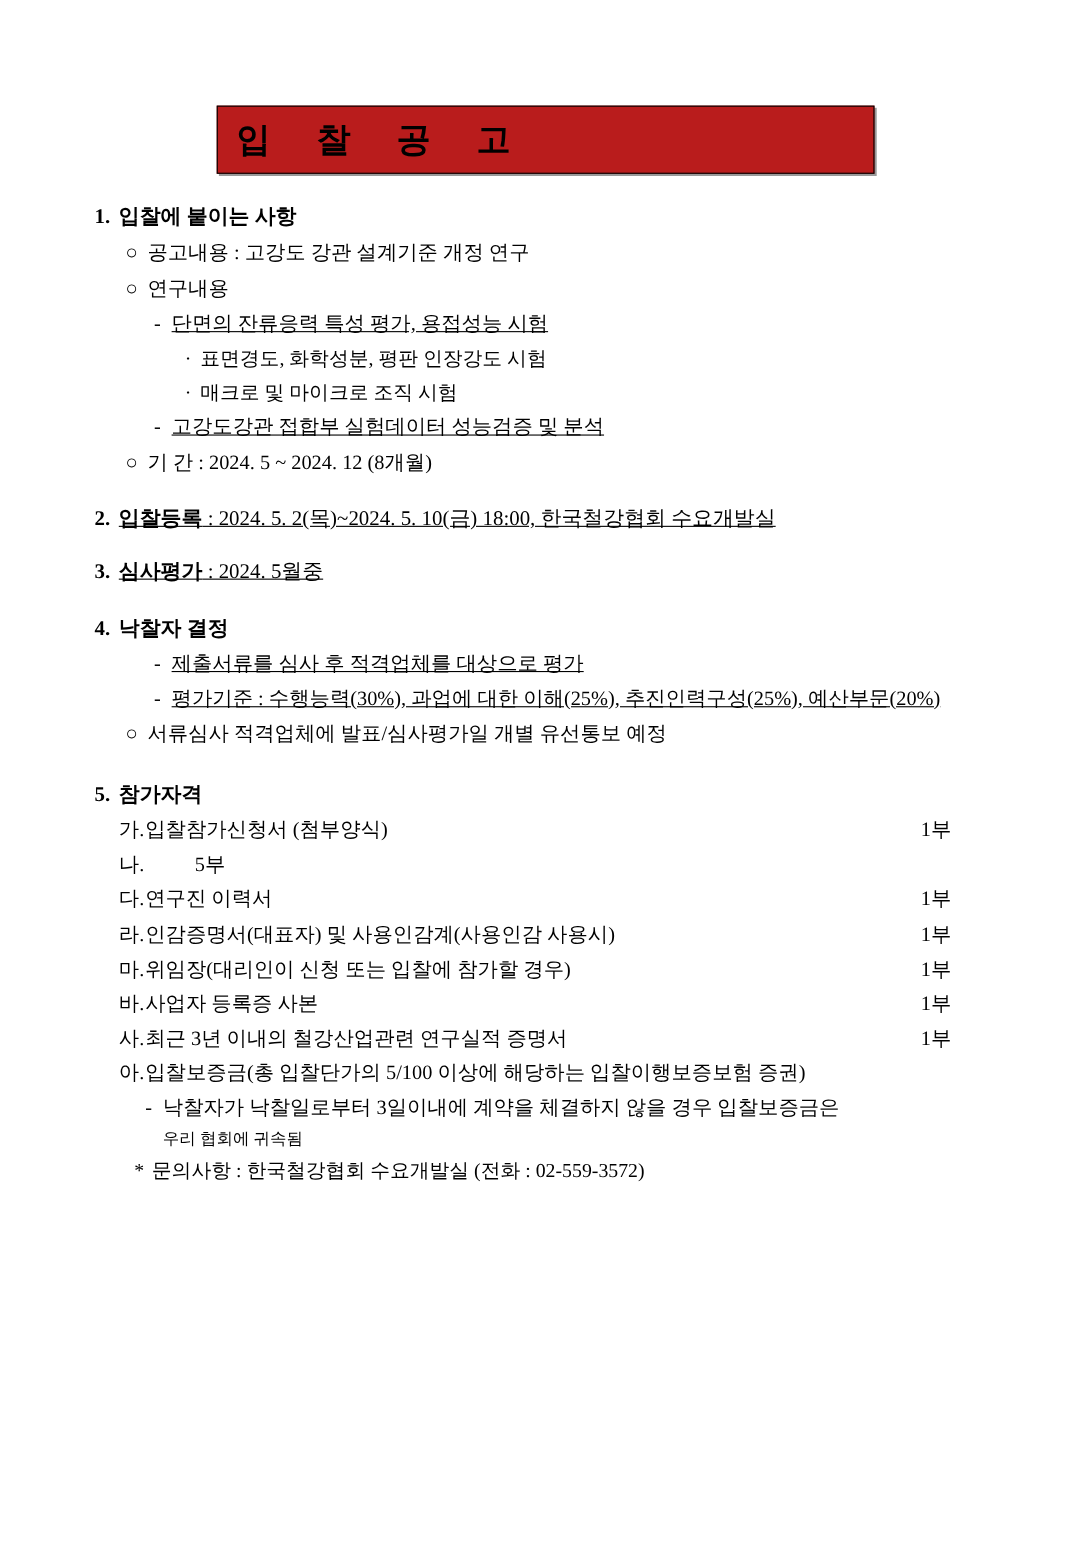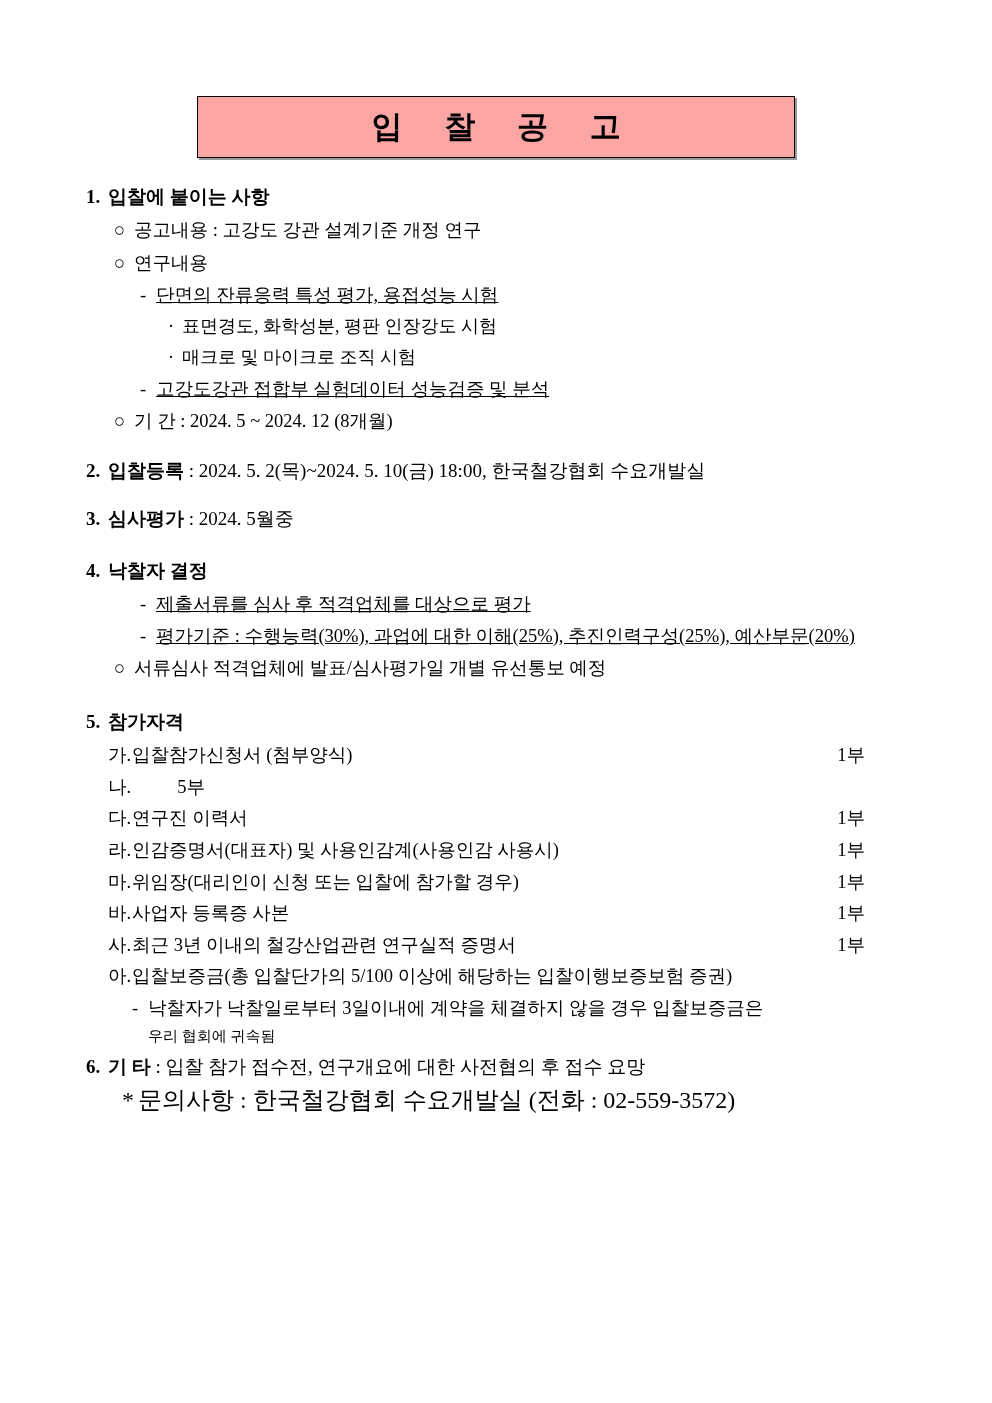--- a/index.html
+++ b/index.html
@@ -19,24 +19,23 @@
     min-height: 1403px;
     box-sizing: border-box;
     padding: 96px 86px 40px 86px;
   }
   
   .title-box {
     margin: 0 auto;
     width: 596px;
     height: 60px;
     border: 1px solid #000;
-    background: #fca5a5;
+    background: #b91c1c;
     display: flex;
     align-items: center;
-    justify-content: center;
     box-shadow: 2px 2px 0 #999;
   }
   .title-text {
     font-size: 31px;
     font-weight: bold;
     letter-spacing: 17px;
     text-indent: 17px;
     font-family: "Liberation Serif", "DejaVu Serif", serif;
   }
 
@@ -50,20 +49,21 @@
     margin-bottom: 6px;
   }
   .sec-head .num {
     display: inline-block;
     min-width: 22px;
   }
   .sec-inline {
     font-size: 19px;
     margin-top: 22px;
     margin-bottom: 4px;
+    text-decoration: underline;
   }
   .sec-inline .lbl {
     font-weight: bold;
   }
   .sec-inline .num {
     font-weight: bold;
     display: inline-block;
     min-width: 22px;
   }
 
@@ -125,21 +125,21 @@
   .qual-note .bullet {
     display: inline-block;
     width: 16px;
   }
   .qual-note-cont {
     font-size: 15px;
     margin: 0 0 2px 62px;
     line-height: 1.55;
   }
   .footnote {
-    font-size: 24px;
+    font-size: 18px;
     margin: 4px 0 0 36px;
   }
   .footnote .star {
     display: inline-block;
     width: 16px;
   }
 </style>
 </head>
 <body>
 
@@ -243,20 +243,17 @@
       <span class="qual-text">입찰보증금(총 입찰단가의 5/100 이상에 해당하는 입찰이행보증보험 증권)</span>
       <span class="qual-count"></span>
     </div>
 
     <div class="qual-note">
       <span class="bullet">-</span><span>낙찰자가 낙찰일로부터 3일이내에 계약을 체결하지 않을 경우 입찰보증금은</span>
     </div>
     <div class="qual-note-cont">우리 협회에 귀속됨</div>
   </div>
 
-  <div class="sec-inline" style="margin-top:6px;">
-    <span class="num">6.</span><span class="lbl">기     타</span><span> : 입찰 참가 접수전, 연구개요에 대한 사전협의 후 접수 요망</span>
-  </div>
   <div class="footnote">
     <span class="star">*</span><span>문의사항 : 한국철강협회 수요개발실 (전화 : 02-559-3572)</span>
   </div>
 
 </div>
 
 </body></html>

